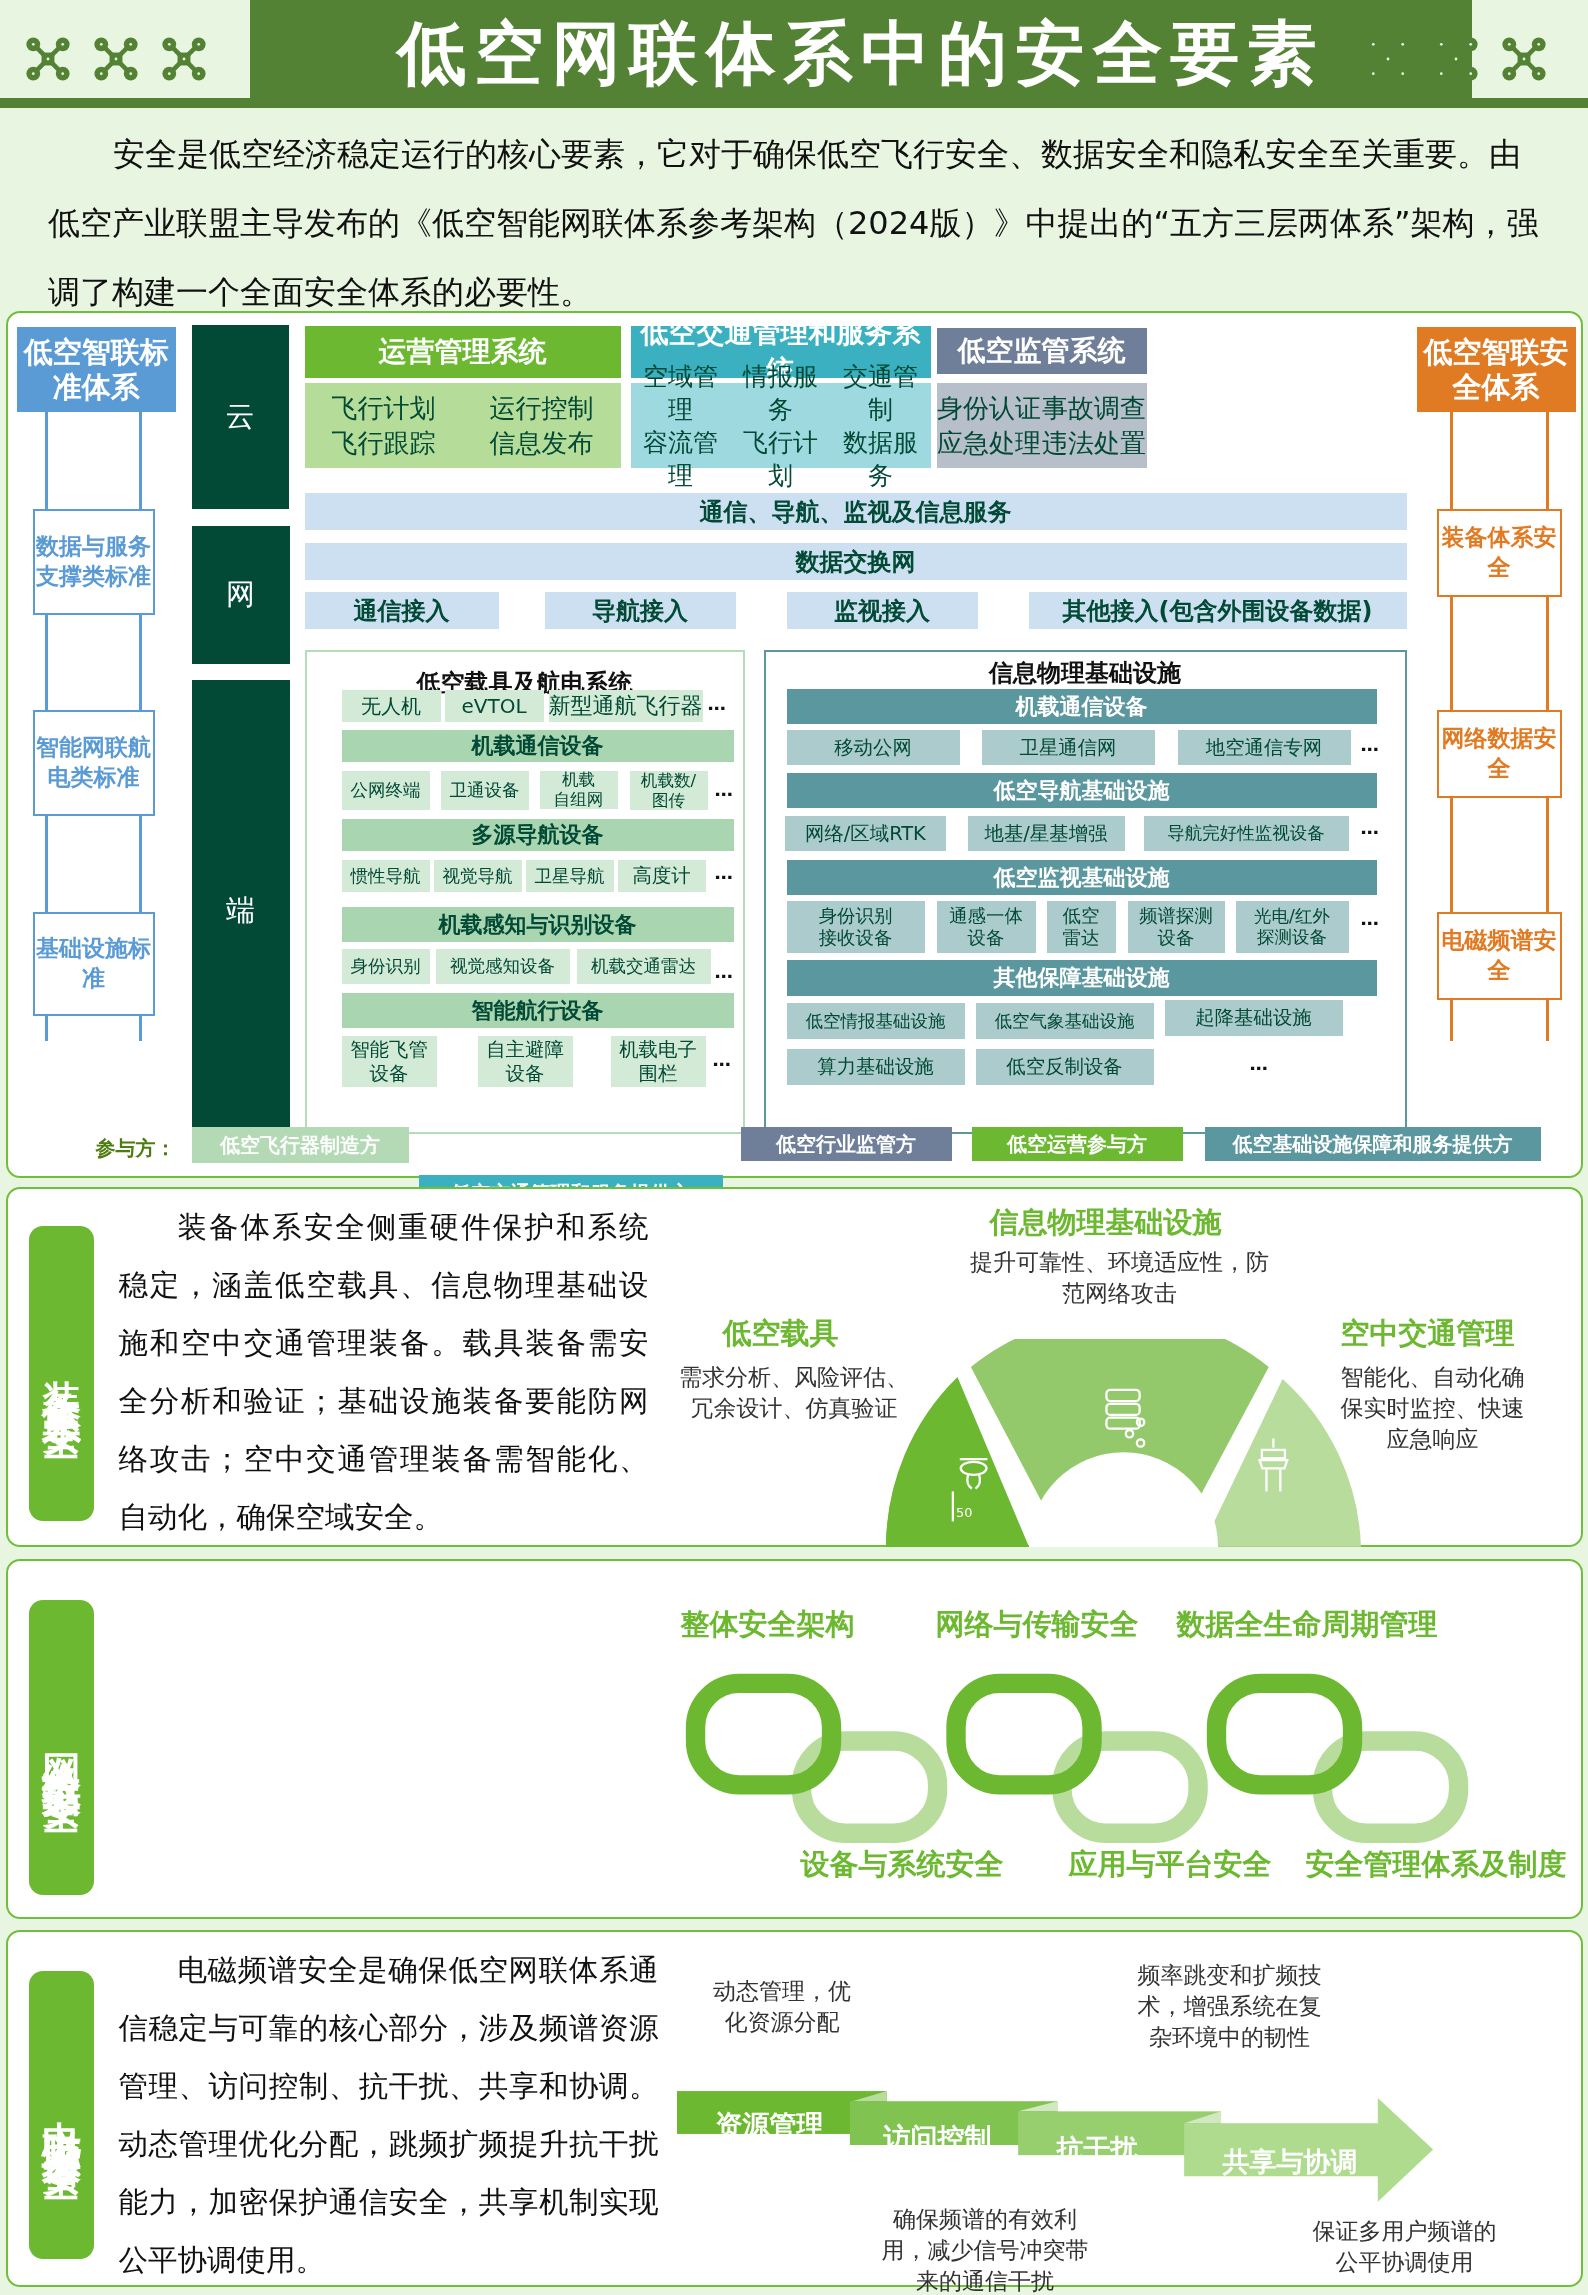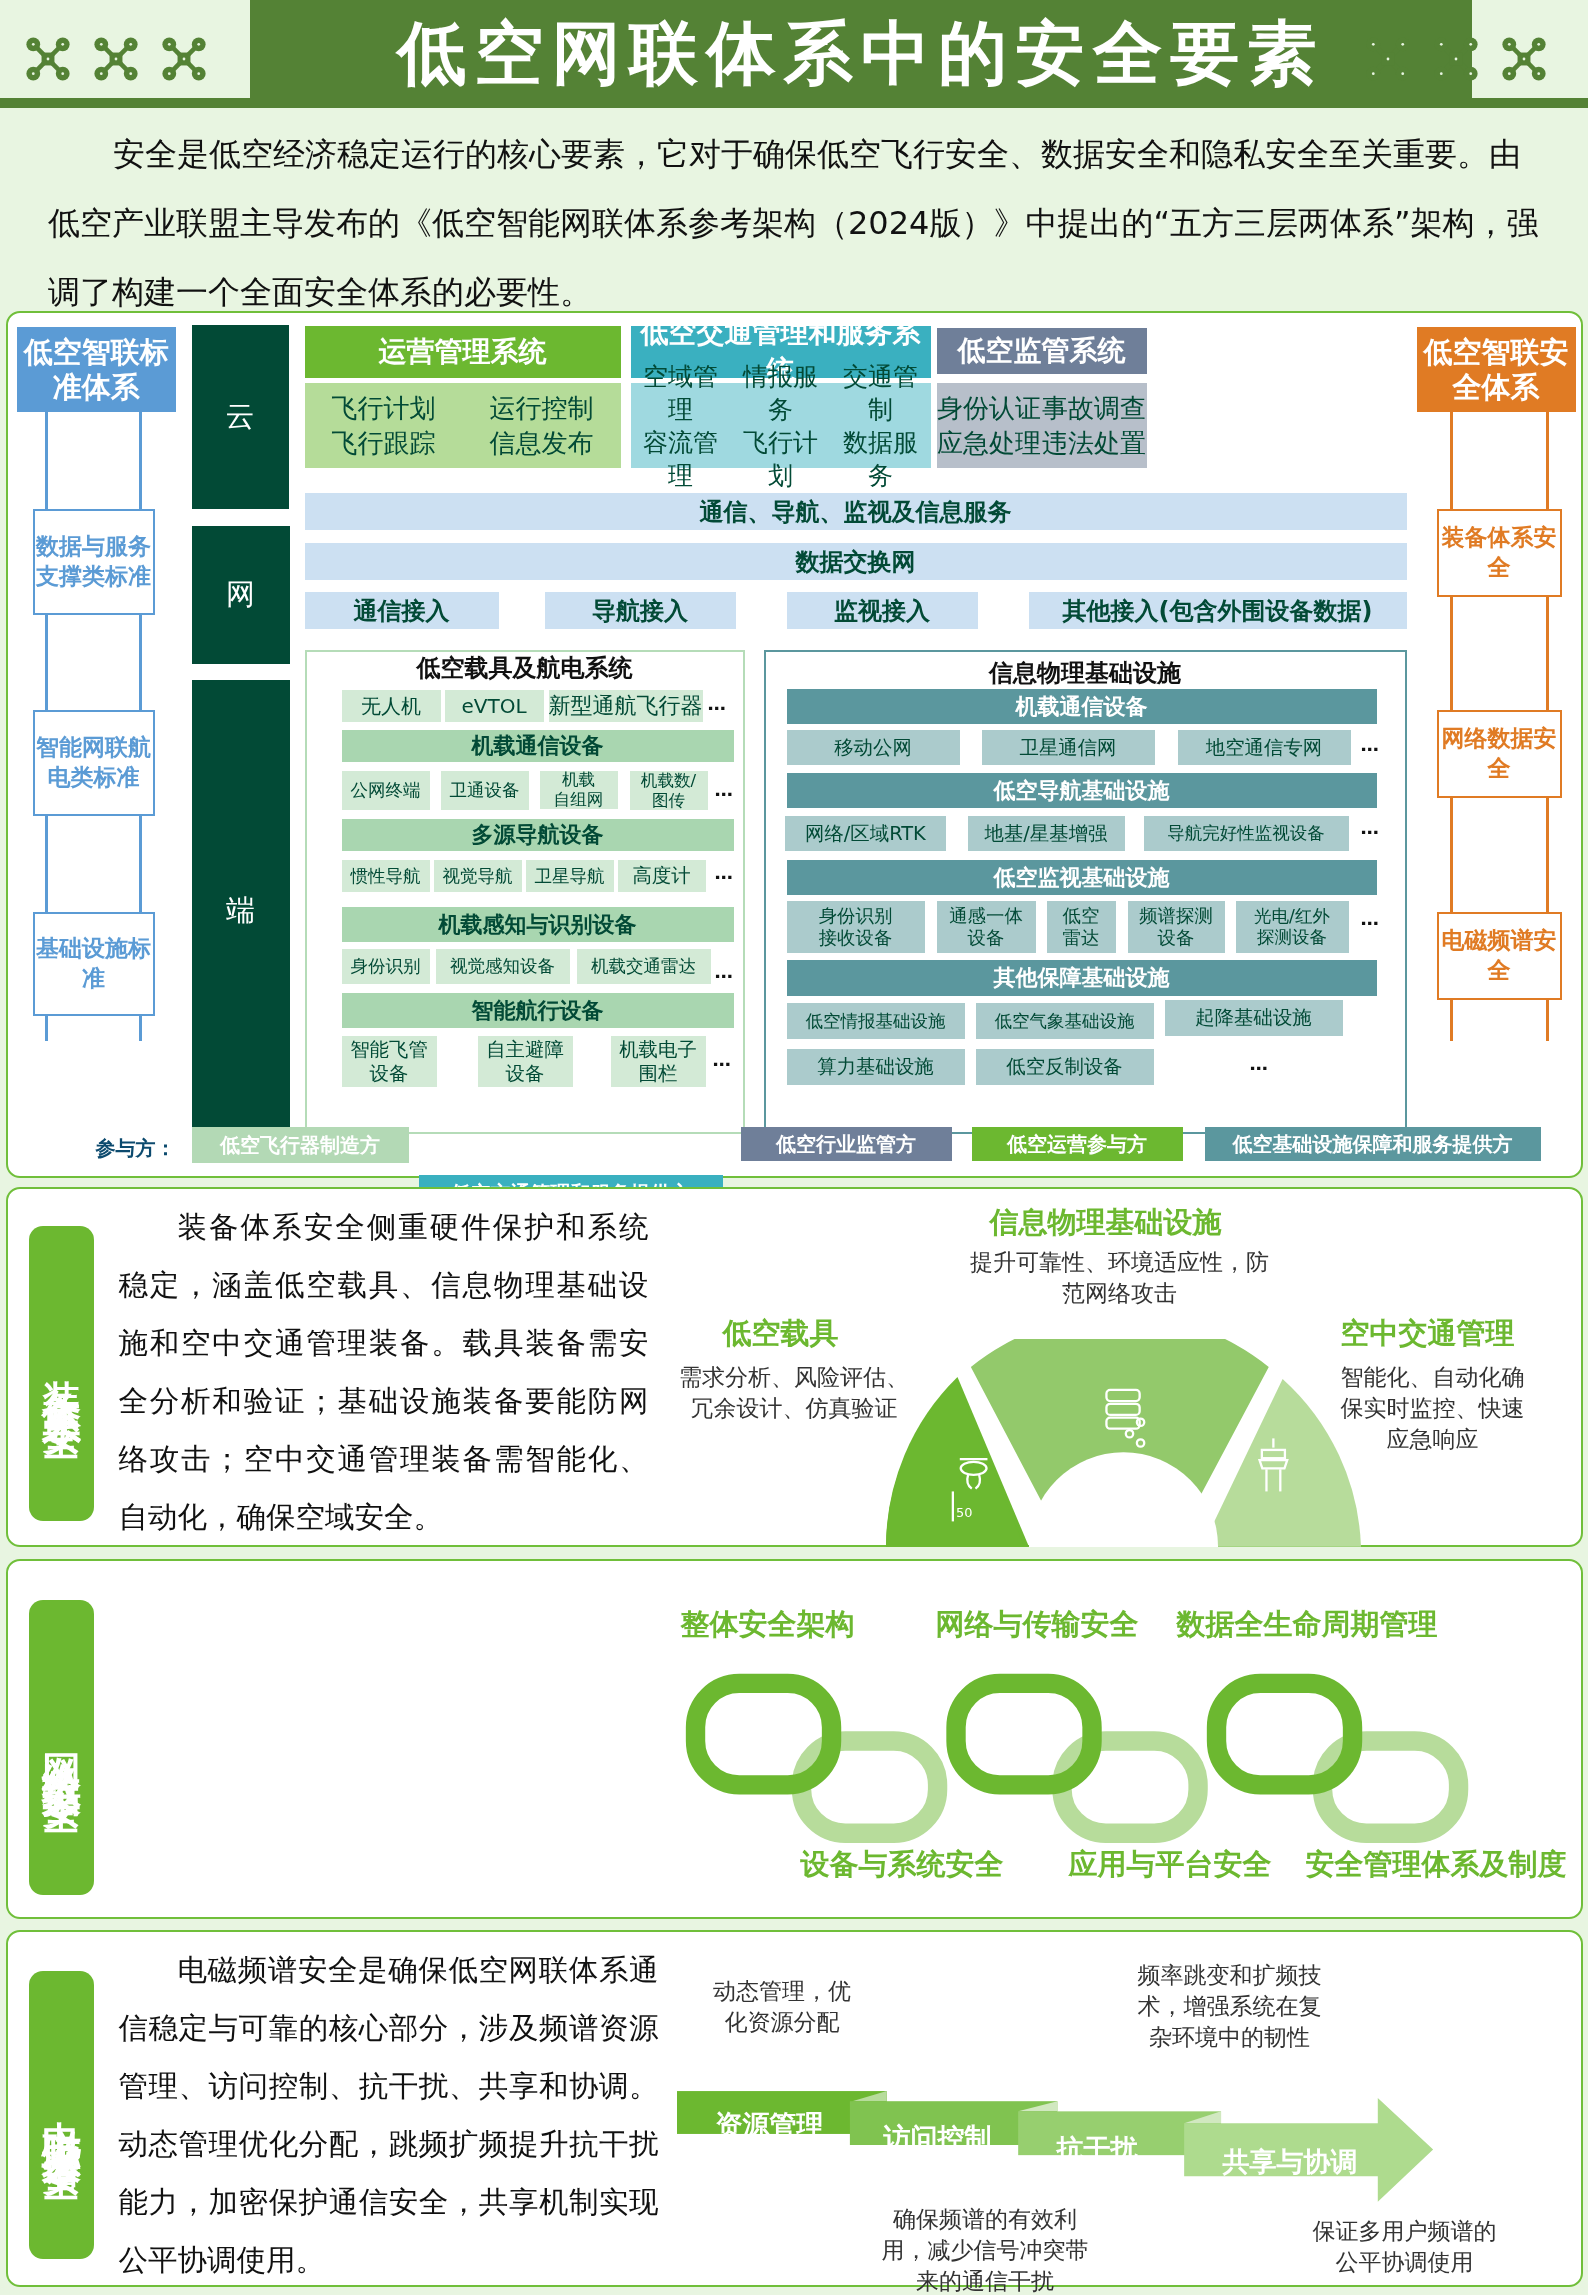--- a/index.html
+++ b/index.html
@@ -219,21 +219,21 @@
     </div>
 
     <div class="bluebar" style="left:297px;top:180px;width:1102px;height:37px;">通信、导航、监视及信息服务</div>
     <div class="bluebar" style="left:297px;top:230px;width:1102px;height:37px;">数据交换网</div>
     <div class="bluebar" style="left:297px;top:279px;width:194px;height:37px;">通信接入</div>
     <div class="bluebar" style="left:537px;top:279px;width:191px;height:37px;">导航接入</div>
     <div class="bluebar" style="left:779px;top:279px;width:191px;height:37px;">监视接入</div>
     <div class="bluebar" style="left:1021px;top:279px;width:378px;height:37px;">其他接入(包含外围设备数据)</div>
 
     <div class="grp" style="left:297px;top:337px;width:440px;height:484px;border:2.8px solid #b5dcb8;">
-      <div class="grp-title" style="top:0;text-align:center;">低空载具及航电系统</div>
+      <div class="grp-title" style="top:15px;text-align:center;">低空载具及航电系统</div>
       <div class="gcell" style="left:35px;top:38px;width:99px;height:32px;font-size:20px;">无人机</div>
       <div class="gcell" style="left:138px;top:38px;width:99px;height:32px;font-size:20px;">eVTOL</div>
       <div class="gcell" style="left:242px;top:38px;width:154px;height:32px;font-size:22px;">新型通航飞行器</div>
       <div class="dots" style="left:401px;top:41px;">…</div>
 
       <div class="gbar" style="left:35px;top:78px;width:392px;height:32px;">机载通信设备</div>
       <div class="gcell" style="left:35px;top:119px;width:88px;height:39px;font-size:17.5px;">公网终端</div>
       <div class="gcell" style="left:134px;top:119px;width:88px;height:39px;font-size:17.5px;">卫通设备</div>
       <div class="gcell" style="left:233px;top:119px;width:78px;height:38px;font-size:16.6px;white-space:pre-line;">机载
 自组网</div>
@@ -293,21 +293,21 @@
 
       <div class="tbar" style="left:21px;top:308px;width:590px;height:36px;">其他保障基础设施</div>
       <div class="tcell" style="left:21px;top:351px;width:178px;height:36px;font-size:17.5px;">低空情报基础设施</div>
       <div class="tcell" style="left:210px;top:351px;width:178px;height:36px;font-size:17.5px;">低空气象基础设施</div>
       <div class="tcell" style="left:399px;top:348px;width:178px;height:36px;">起降基础设施</div>
       <div class="tcell" style="left:21px;top:397px;width:178px;height:36px;">算力基础设施</div>
       <div class="tcell" style="left:210px;top:397px;width:178px;height:36px;">低空反制设备</div>
       <div class="dots" style="left:484px;top:401px;">…</div>
     </div>
 
-    <div class="abs" style="left:88px;top:822px;font-size:20px;font-weight:bold;color:#0c4a6e;">参与方：</div>
+    <div class="abs" style="left:88px;top:822px;font-size:20px;font-weight:bold;color:#4d7c0f;">参与方：</div>
     <div class="chip" style="left:184px;top:814px;width:217px;height:36px;background:#b3d9b5;">低空飞行器制造方</div>
     <div class="chip" style="left:411px;top:862px;width:304px;height:36px;background:#3ab0c0;">低空交通管理和服务提供方</div>
     <div class="chip" style="left:733px;top:814px;width:211px;height:34px;background:#6f7f99;">低空行业监管方</div>
     <div class="chip" style="left:964px;top:814px;width:211px;height:34px;background:#6cb830;">低空运营参与方</div>
     <div class="chip" style="left:1197px;top:814px;width:336px;height:34px;background:#5b979e;">低空基础设施保障和服务提供方</div>
   </div>
 
   <div class="panel" style="left:5.5px;top:1187px;width:1577px;height:360px;">
     <div class="sec-tag" style="left:21px;top:37px;width:65px;height:295px;">
         <span style="writing-mode:vertical-rl;letter-spacing:8.3px;">装备体系安全</span>

